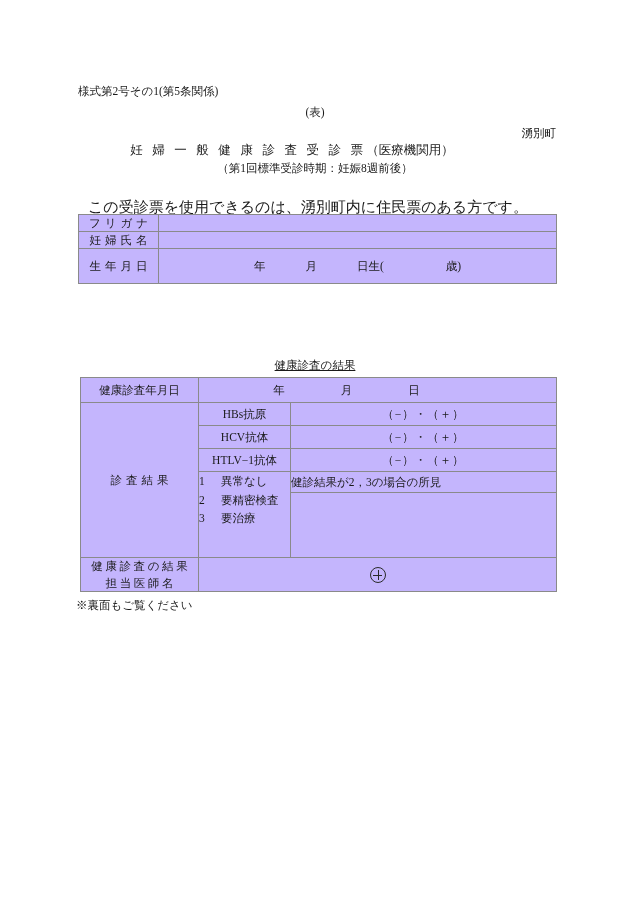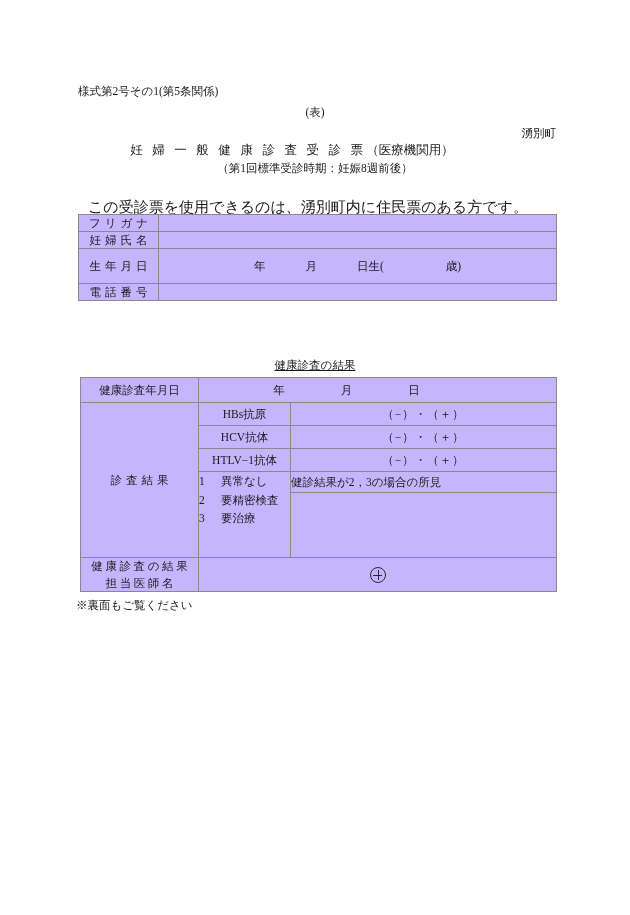--- a/index.html
+++ b/index.html
@@ -240,24 +240,20 @@
       <tr>
         <td class="lbl lbl-spread" style="height:16px">妊婦氏名</td>
         <td class="val-cell" colspan="3"></td>
       </tr>
       <tr>
         <td class="lbl lbl-spread" style="height:34px">生年月日</td>
         <td class="date-line" colspan="3">
           <span>年</span><span class="gap-md"></span><span>月</span><span class="gap-md"></span><span>日生(</span><span class="gap-xl"></span><span>歳)</span>
         </td>
       </tr>
-      <tr>
-        <td class="lbl lbl-spread" style="height:16px">電話番号</td>
-        <td class="val-cell" colspan="3"></td>
-      </tr>
     </tbody>
   </table>
 
   <div class="section-caption">健康診査の結果</div>
 
   <table id="exam-table" class="form-table">
     <colgroup>
       <col style="width:118px">
       <col style="width:92px">
       <col style="width:266px">

